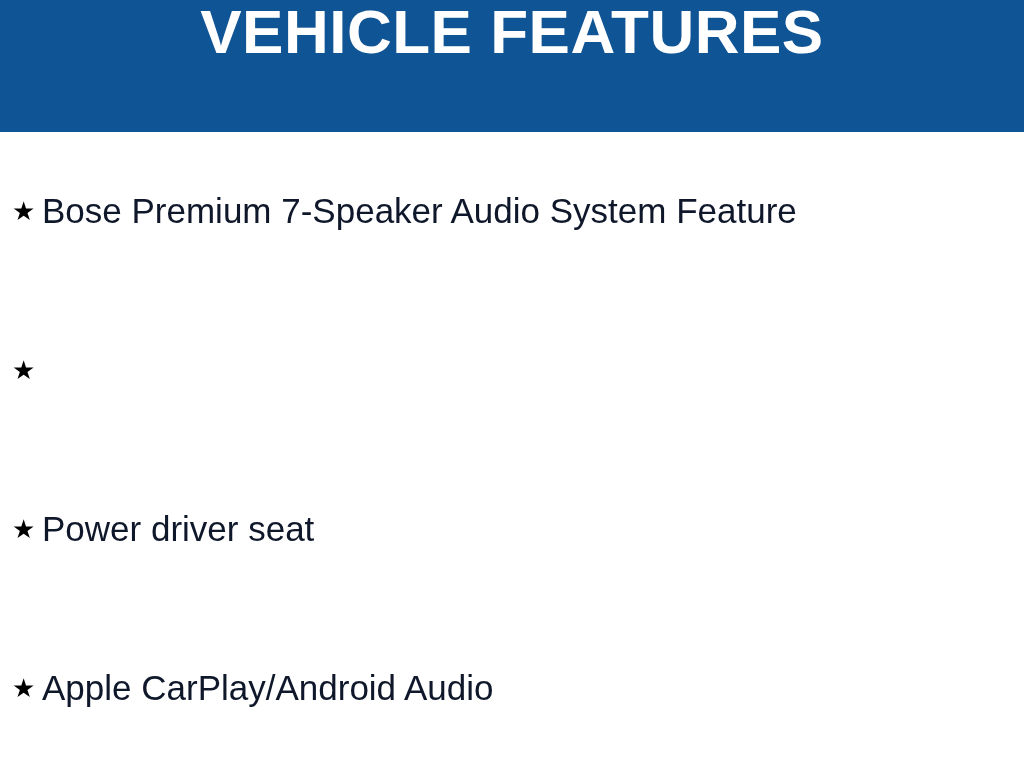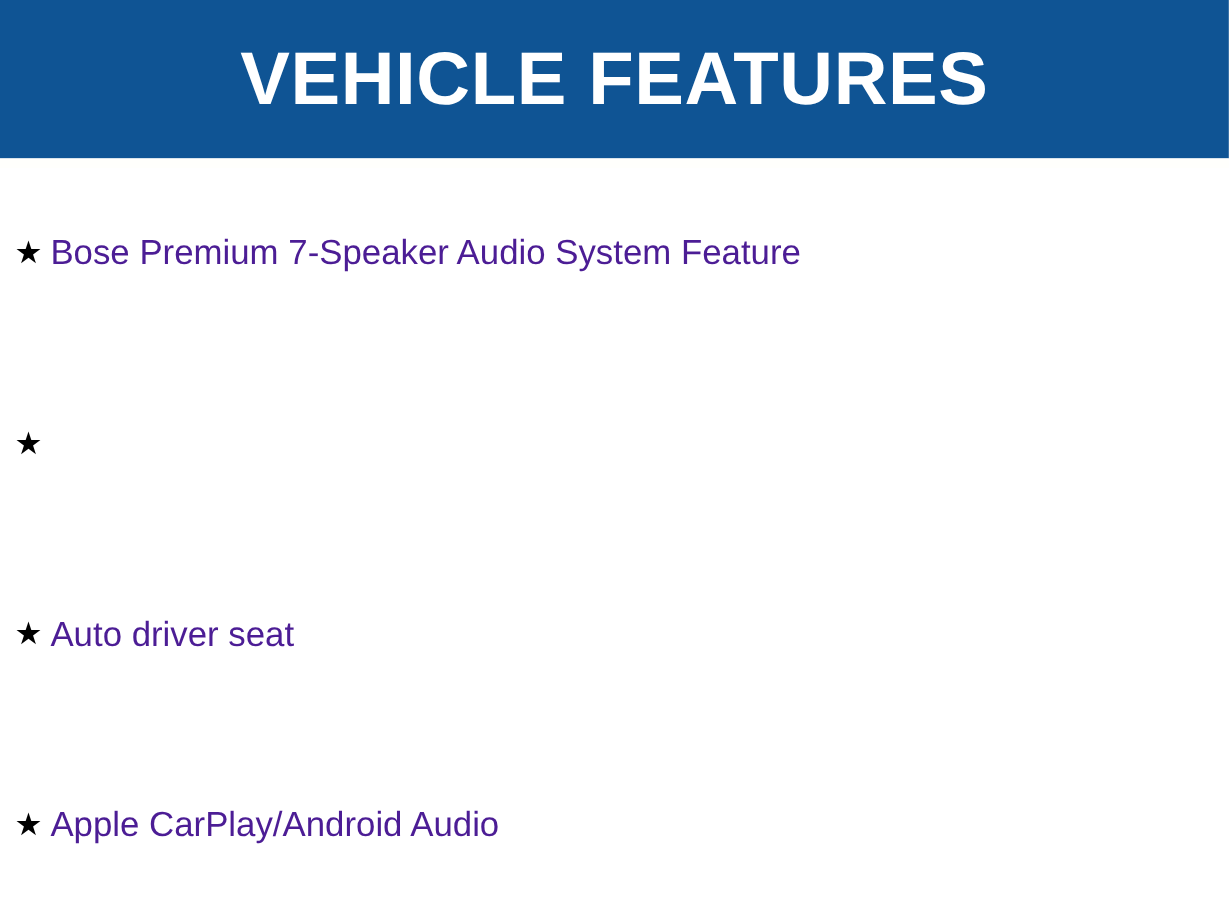--- a/index.html
+++ b/index.html
@@ -24,21 +24,20 @@
 
   
   .header-banner {
     position: absolute;
     left: 0;
     top: 0;
     width: 1024px;
     height: 132px;
     background: #0f5494;
     display: flex;
-    align-items: center;
     justify-content: center;
   }
 
   .header-title {
     font-family: "Liberation Sans", sans-serif;
     font-size: 62px;
     font-weight: bold;
     color: #ffffff;
     letter-spacing: 0.5px;
     line-height: 1;
@@ -93,23 +92,23 @@
     font-size: 26px;
     line-height: 40px;
     color: #000000;
     text-align: left;
     font-family: "DejaVu Sans", sans-serif;
   }
 
   .feature-text {
     display: inline-block;
     font-family: "Liberation Sans", sans-serif;
-    font-size: 29px;
+    font-size: 35px;
     font-weight: normal;
-    color: #4c1d95;
+    color: #0f172a;
     line-height: 40px;
     white-space: nowrap;
   }
 </style>
 </head>
 <body>
 
 <div class="slide">
 
   <div class="header-banner">
@@ -123,21 +122,21 @@
       <span class="bullet-star">★</span>
       <span class="feature-text">Bose Premium 7-Speaker Audio System Feature</span>
     </li>
 
     <li class="feature-item">
       <span class="bullet-star">★</span>
     </li>
 
     <li class="feature-item">
       <span class="bullet-star">★</span>
-      <span class="feature-text">Auto driver seat</span>
+      <span class="feature-text">Power driver seat</span>
     </li>
 
     <li class="feature-item">
       <span class="bullet-star">★</span>
       <span class="feature-text">Apple CarPlay/Android Audio</span>
     </li>
 
   </ul>
 
 </div>

